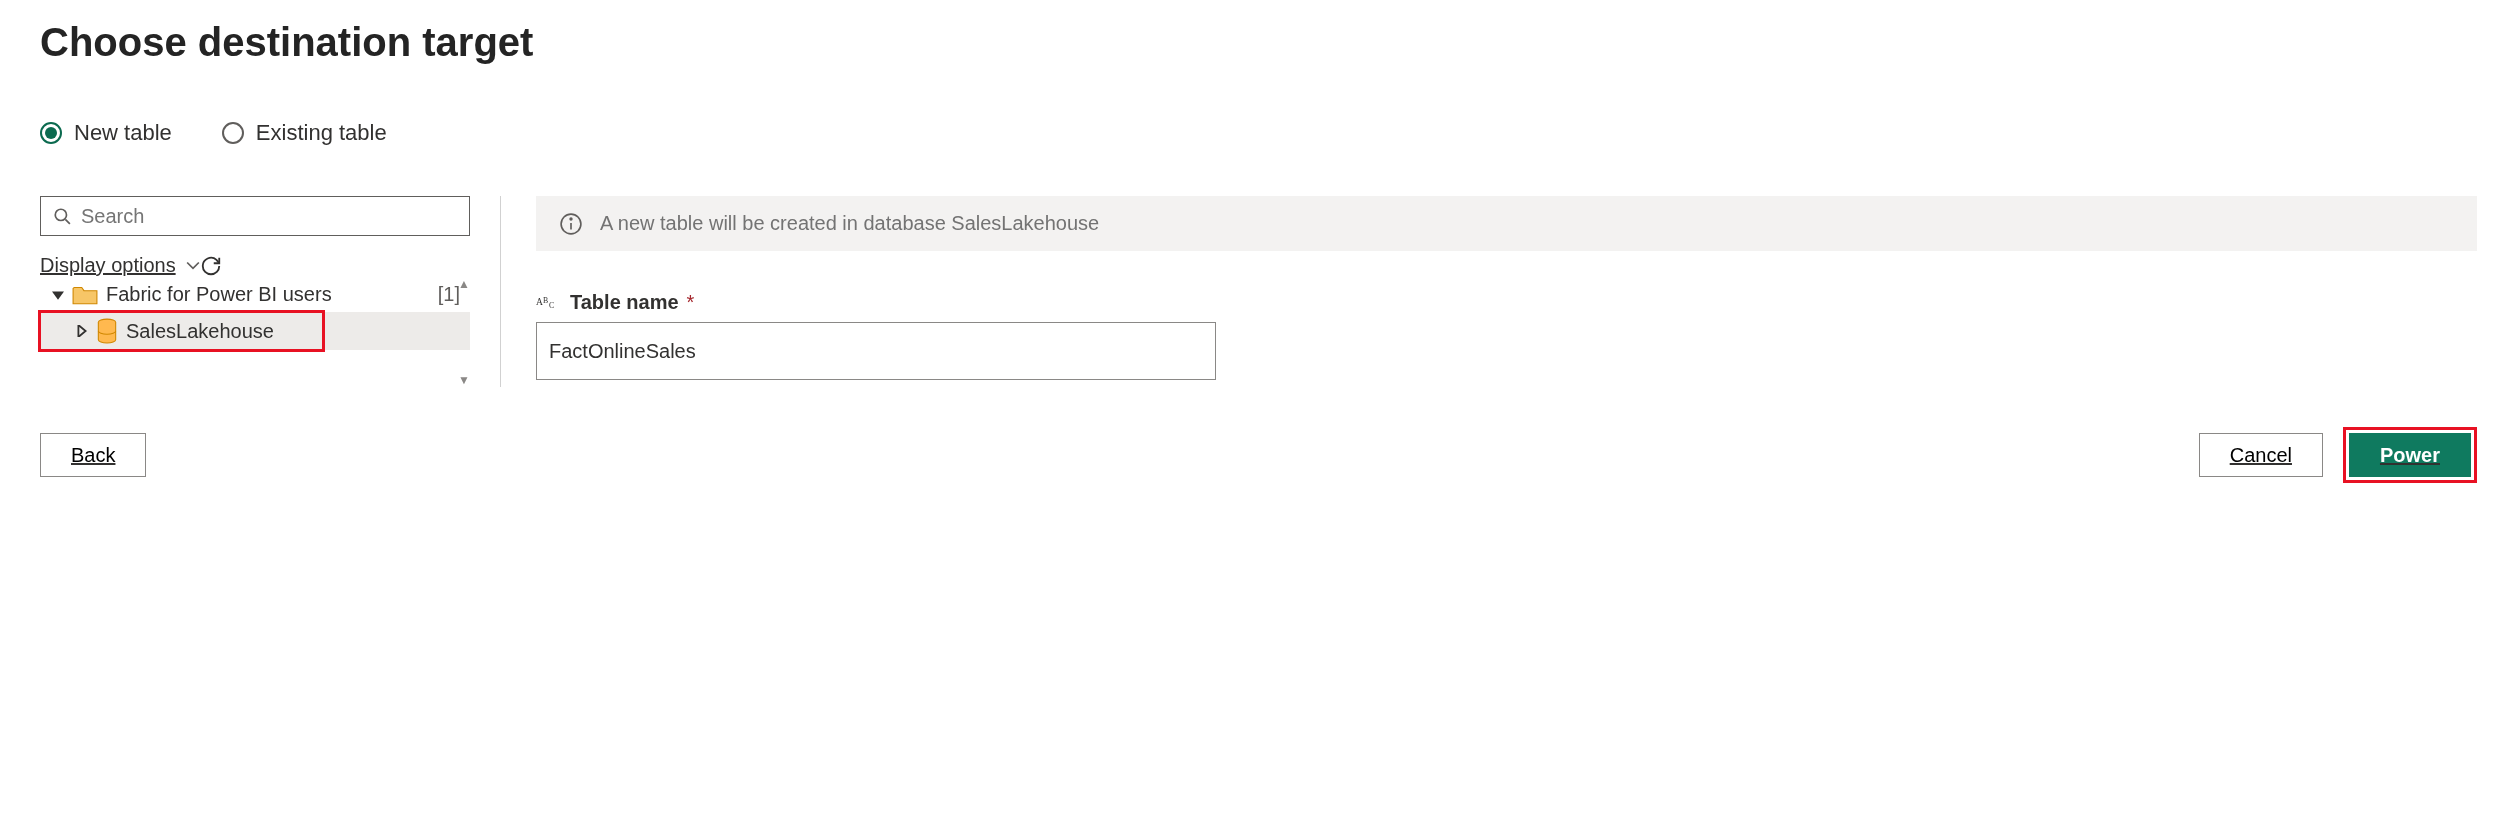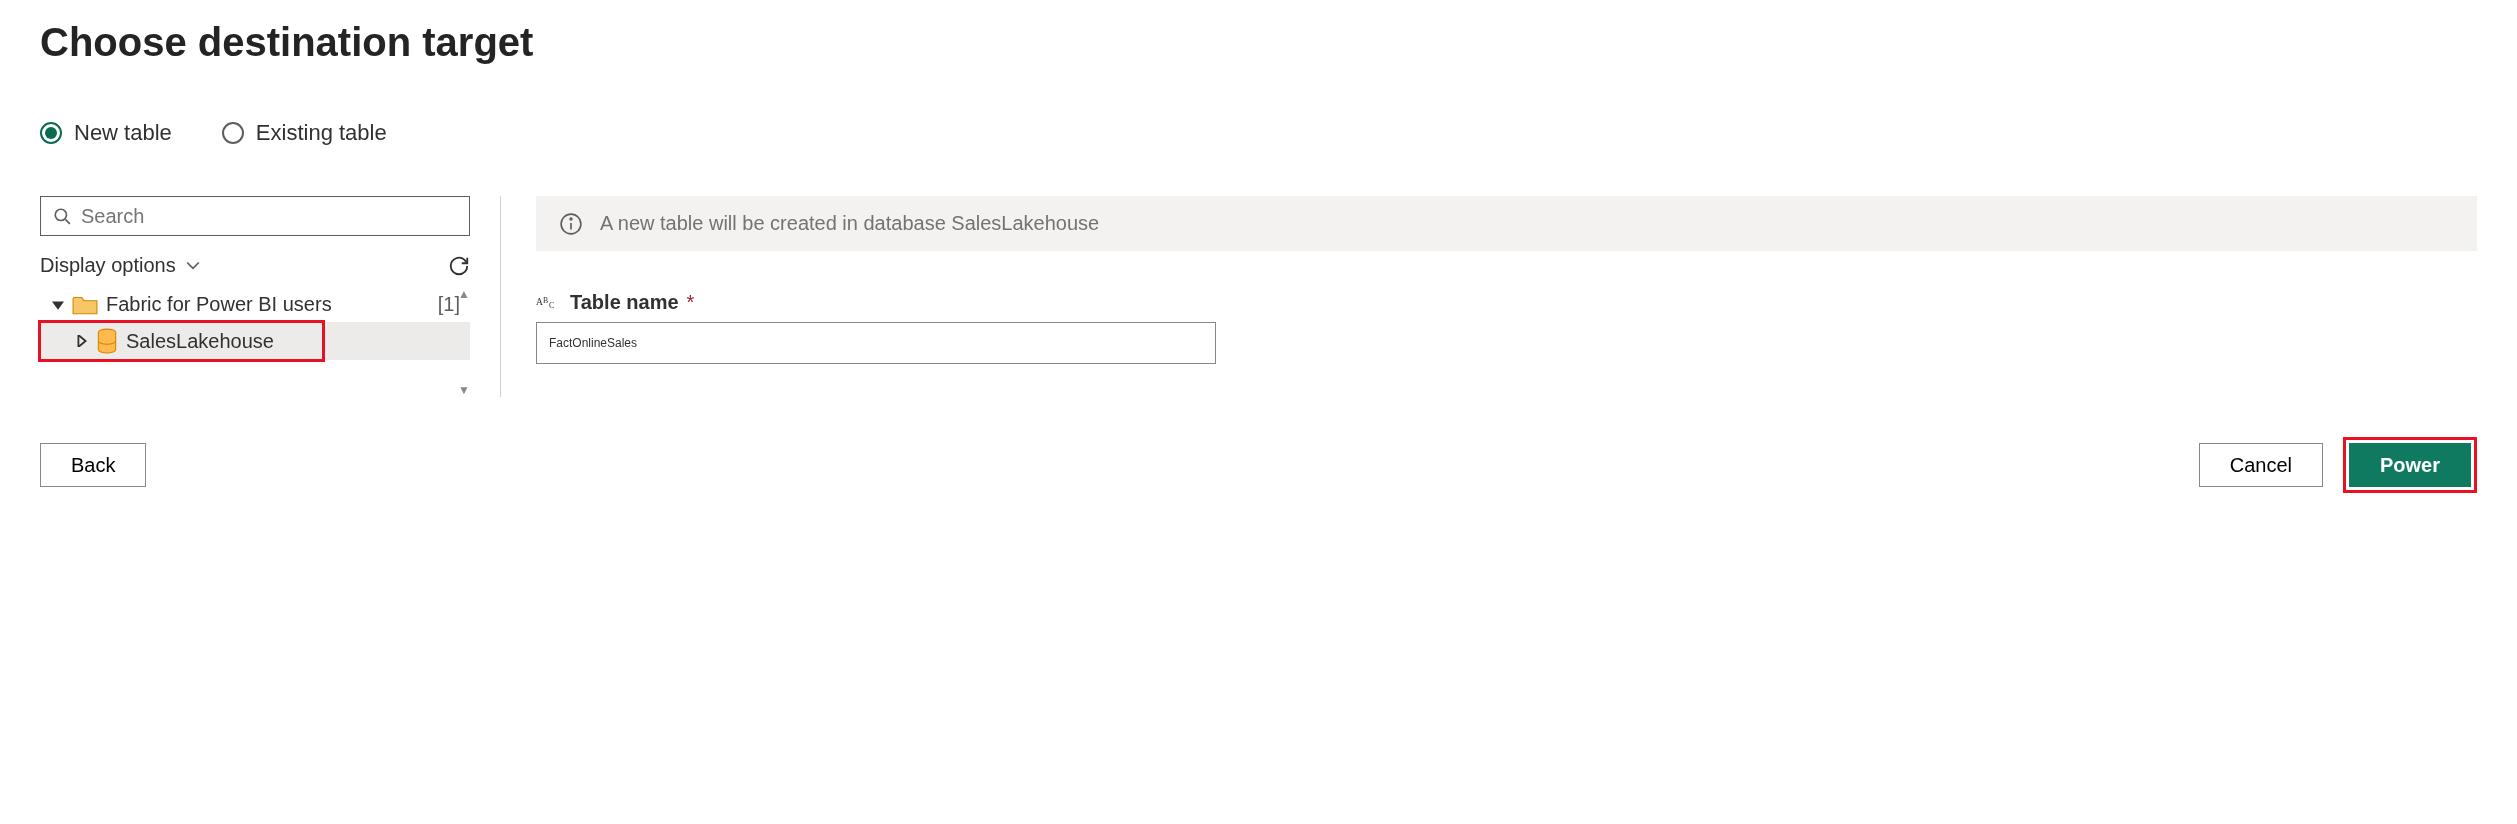--- a/index.html
+++ b/index.html
@@ -82,22 +82,21 @@
       border: none;
       outline: none;
       font-size: 20px;
       color: #a16207;
       width: 100%;
       background: transparent;
     }
     .display-row {
       display: flex;
       align-items: center;
-      justify-content: space-between;
-      margin-bottom: 10px;
+      text-decoration: underline;
     }
     .display-options {
       display: flex;
       align-items: center;
       gap: 10px;
       font-size: 20px;
       color: #323130;
       cursor: pointer;
     }
     .refresh-icon-svg {
@@ -166,32 +165,33 @@
       align-items: center;
       gap: 8px;
       margin-bottom: 8px;
       font-size: 20px;
     }
     .field-label-text { font-weight: 600; }
     .abc-icon-svg { width: 26px; height: 20px; flex-shrink: 0; }
     .required-star { color: #a4262c; }
     .text-input {
       width: 680px;
-      height: 42px;
+      height: 58px;
       border: 1px solid #8a8886;
       padding: 12px 12px;
-      font-size: 12px;
+      font-size: 20px;
       color: #323130;
       outline: none;
     }
     .footer-row {
       display: flex;
       align-items: center;
       justify-content: space-between;
       margin-top: 10px;
+      text-decoration: underline;
     }
     .footer-right {
       display: flex;
       gap: 20px;
       align-items: center;
     }
     .btn {
       height: 44px;
       padding: 0 30px;
       font-size: 20px;

